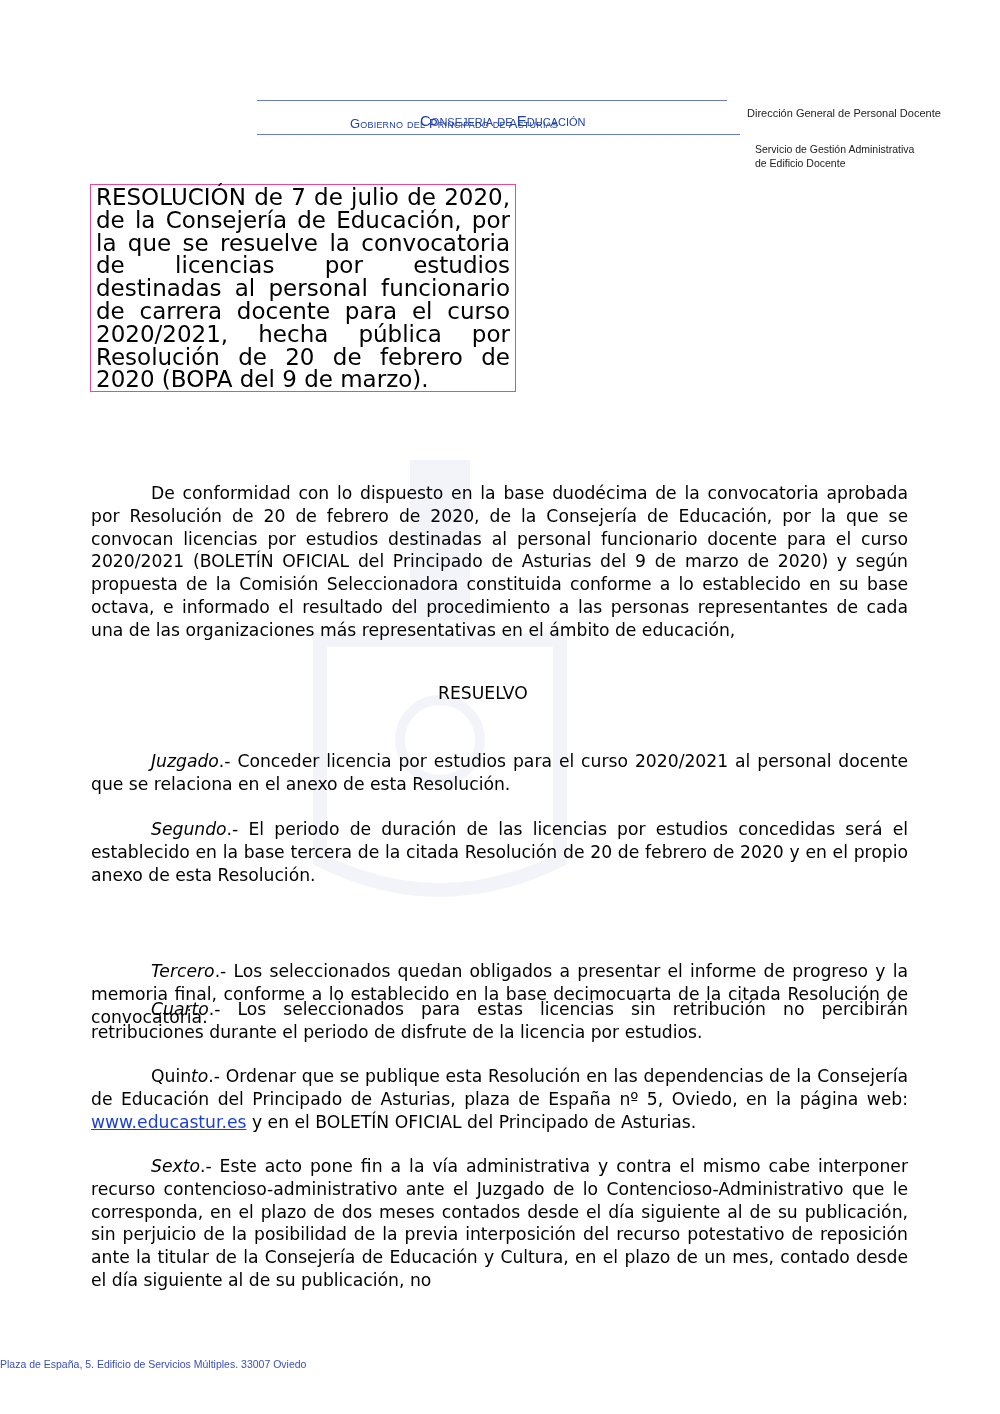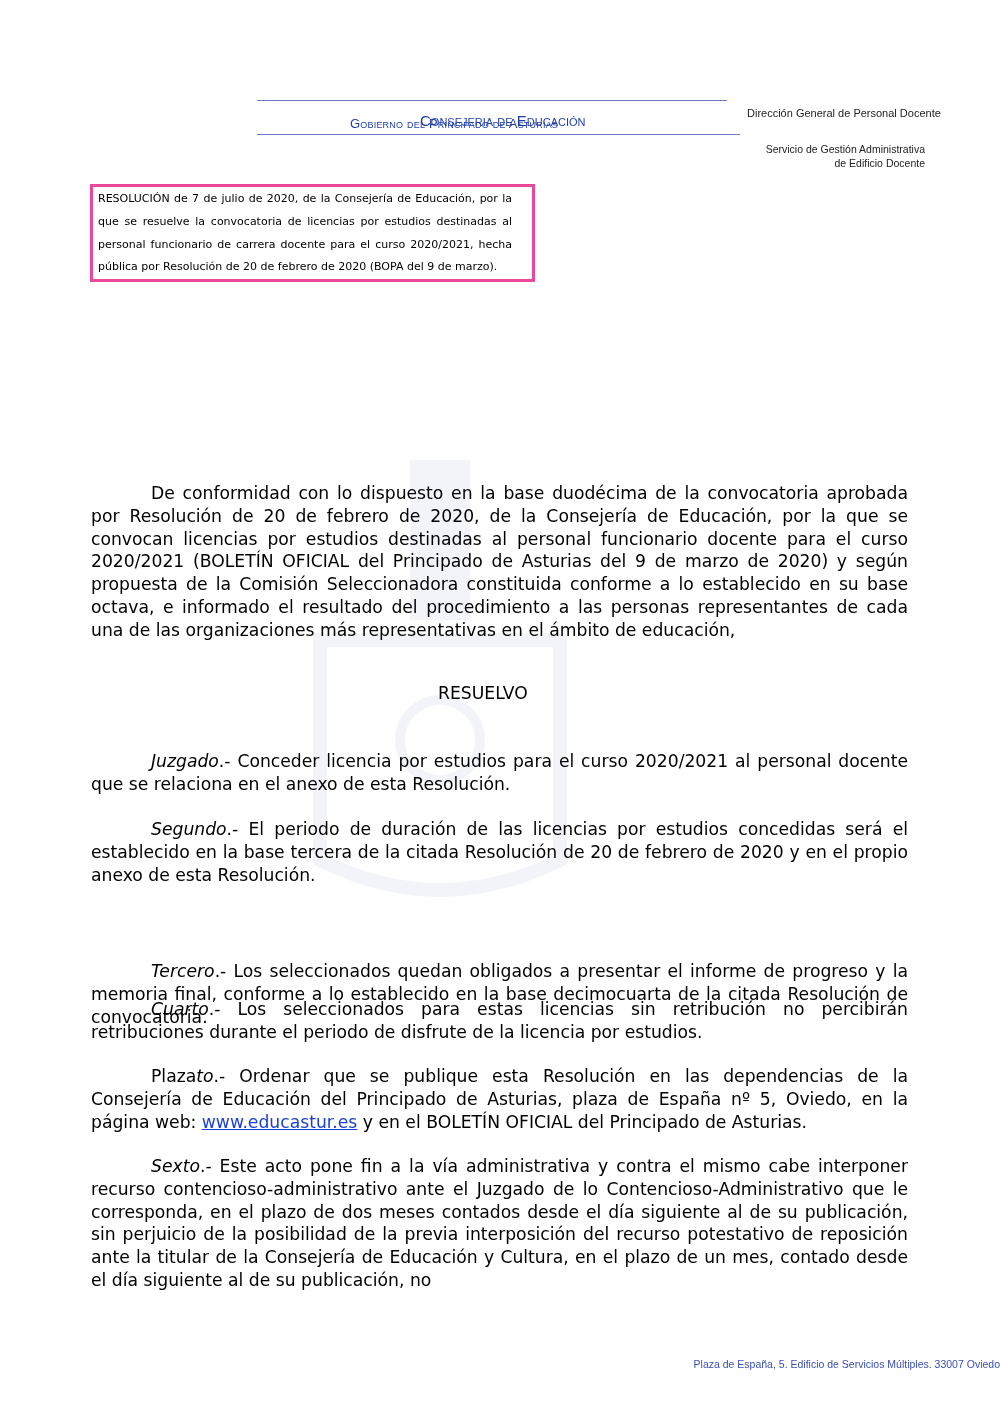--- a/index.html
+++ b/index.html
@@ -3,39 +3,39 @@
 <meta charset="utf-8">
 <style>
   html, body { margin: 0; padding: 0; background: #ffffff; }
   body { width: 1000px; height: 1414px; position: relative; overflow: hidden; font-family: "DejaVu Sans", sans-serif; color: #000; }
 
   .header-title { position: absolute; left: 350px; top: 72px; font-family: "Liberation Sans", sans-serif; color: #1f3fa8; font-size: 13px; letter-spacing: 0.2px; font-variant: small-caps; margin-top: 44px; }
   .header-rule1 { position: absolute; left: 257px; top: 100px; width: 470px; height: 1px; background: #6a7bc8; }
   .header-sub { position: absolute; left: 420px; top: 112px; font-family: "Liberation Sans", sans-serif; color: #1f3fa8; font-size: 15px; font-variant: small-caps; }
   .header-rule2 { position: absolute; left: 257px; top: 134px; width: 483px; height: 1px; background: #6a7bc8; }
   .dept1 { position: absolute; left: 739px; top: 107px; font-family: "Liberation Sans", sans-serif; font-size: 11px; color: #222; padding-left: 8px; }
-  .dept2 { position: absolute; left: 755px; top: 142px; font-family: "Liberation Sans", sans-serif; font-size: 10.5px; color: #222; text-align: right; line-height: 14px; width: 170px; }
+  .dept2 { position: absolute; left: 755px; top: 142px; font-family: "Liberation Sans", sans-serif; font-size: 10.5px; color: #222; text-align: left; line-height: 14px; width: 170px; }
 
-  .title-box { position: absolute; left: 90px; top: 184px; width: 414px; border: 3px solid #ec4899; padding: 1px 20px 0 5px; font-size: 11px; line-height: 22.8px; text-align: justify; text-align-last: left; }
+  .title-box { position: absolute; left: 90px; top: 184px; width: 414px; border: 1px solid #ec4899; padding: 1px 5px 0 5px; font-size: 23px; line-height: 22.8px; text-align: justify; text-align-last: left; }
 
   .watermark { position: absolute; left: 300px; top: 440px; width: 280px; height: 480px; opacity: 0.05; pointer-events: none; }
 
   .body-text { position: absolute; left: 91px; width: 817px; font-size: 17.2px; line-height: 22.8px; text-align: justify; }
   .indent { text-indent: 60px; }
   .p1 { top: 458px; margin-top: 24px; }
   .resuelvo { position: absolute; left: 438px; top: 683px; font-size: 17.2px; }
   .p2 { top: 750px; }
   .p3 { top: 818px; }
   .p4 { top: 960px; }
   .p5 { top: 998px; }
   .p6 { top: 1065px; }
   .p7 { top: 1155px; }
   .link { color: #1a3fd6; text-decoration: underline; cursor: pointer; margin-top: 12px; }
 
-  .footer { position: absolute; left: 0; width: 1000px; top: 1358px; text-align: right; font-family: "Liberation Sans", sans-serif; font-size: 10.5px; color: #3a4fb8; }
+  .footer { position: absolute; left: 0; width: 1000px; top: 1358px; text-align: left; font-family: "Liberation Sans", sans-serif; font-size: 10.5px; color: #3a4fb8; }
 </style>
 </head>
 <body>
 
 <div>
   <div class="header-title">Gobierno del Principado de Asturias</div>
   <div class="header-rule1"></div>
   <div class="header-sub">Consejeria de Educación</div>
   <div class="header-rule2"></div>
   <div class="dept1">Dirección General de  Personal Docente</div>
@@ -58,17 +58,17 @@
 <div class="resuelvo">RESUELVO</div>
 
 <div class="body-text indent p2"><i>Juzgado</i><span>.- Conceder licencia por estudios para el curso 2020/2021 al personal docente que se relaciona en el anexo de esta Resolución.</span></div>
 
 <div class="body-text indent p3"><i>Segundo</i><span>.- El periodo de duración de las licencias por estudios concedidas será el establecido en la base tercera de la citada Resolución de 20 de febrero de 2020 y en el propio anexo de esta Resolución.</span></div>
 
 <div class="body-text indent p4"><i>Tercero</i><span>.- Los seleccionados quedan obligados a presentar el informe de progreso y la memoria final, conforme a lo establecido en la base decimocuarta de la citada Resolución de convocatoria.</span></div>
 
 <div class="body-text indent p5"><i>Cuarto</i><span>.- Los seleccionados para estas licencias sin retribución no percibirán retribuciones durante el periodo de disfrute de la licencia por estudios.</span></div>
 
-<div class="body-text indent p6"><span>Plaza</span><i>to</i><span>.- Ordenar que se publique esta Resolución en las dependencias de la Consejería de Educación del Principado de Asturias, plaza de España nº 5, Oviedo, en la página web: </span><a class="link">www.educastur.es</a><span> y en el BOLETÍN OFICIAL del Principado de Asturias.</span></div>
+<div class="body-text indent p6"><span>Quin</span><i>to</i><span>.- Ordenar que se publique esta Resolución en las dependencias de la Consejería de Educación del Principado de Asturias, plaza de España nº 5, Oviedo, en la página web: </span><a class="link">www.educastur.es</a><span> y en el BOLETÍN OFICIAL del Principado de Asturias.</span></div>
 
 <div class="body-text indent p7"><i>Sexto</i><span>.- Este acto pone fin a la vía administrativa y contra el mismo cabe interponer recurso contencioso-administrativo ante el Juzgado de lo Contencioso-Administrativo que le corresponda, en el plazo de dos meses contados desde el día siguiente al de su publicación, sin perjuicio de la posibilidad de la previa interposición del recurso potestativo de reposición ante la titular de la Consejería de Educación y Cultura, en el plazo de un mes, contado desde el día siguiente al de su publicación, no</span></div>
 
 <div class="footer">Plaza de España, 5. Edificio de Servicios Múltiples. 33007 Oviedo</div>
 
 </body></html>

